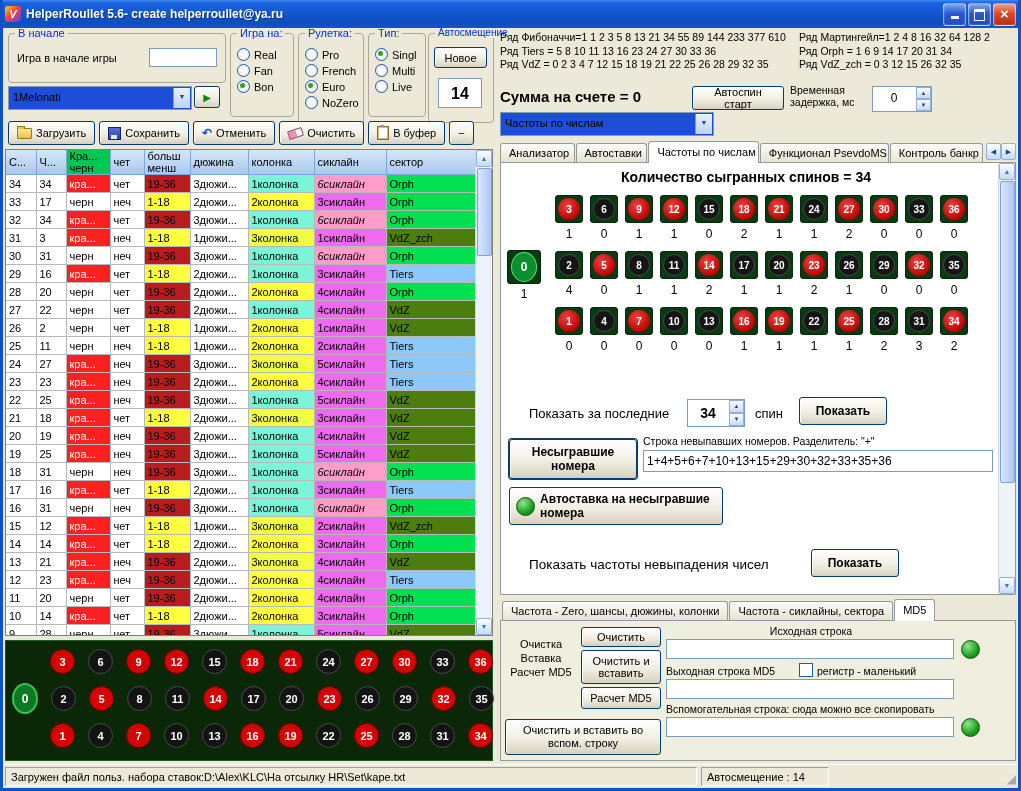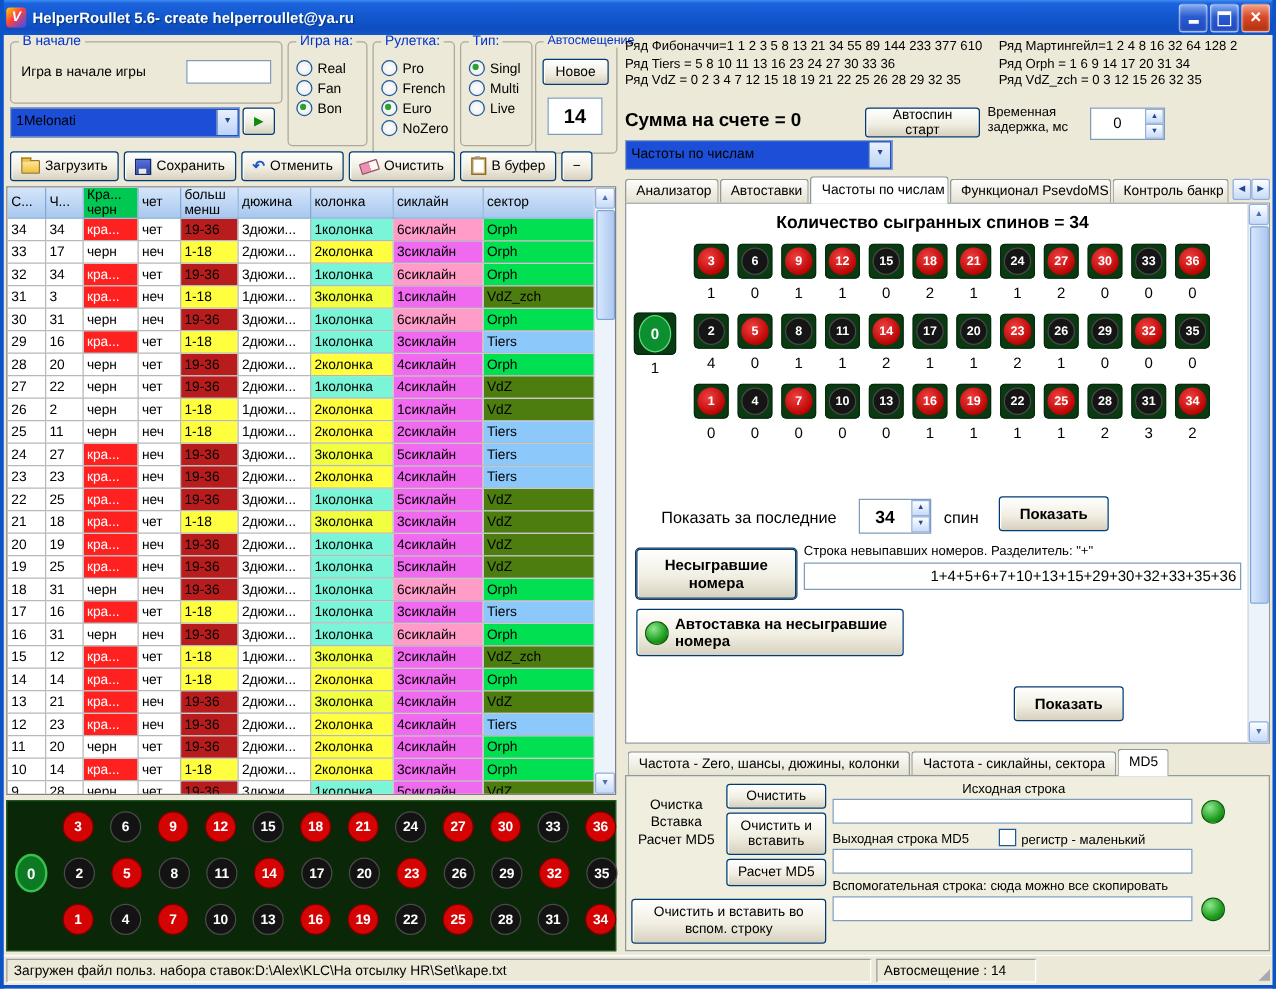--- a/index.html
+++ b/index.html
@@ -25,21 +25,21 @@
   .g-max{display:block;width:9px;height:8px;border:1px solid #fff;border-top:3px solid #fff;margin:5px auto 0;}
 
   
   .grp{position:absolute;border:1px solid #ACA899;border-radius:4px;}
   .grp-lbl{position:absolute;top:-7px;left:6px;background:#ECE9D8;padding:0 3px;color:#0033CC;white-space:nowrap;}
   .xpbtn{position:absolute;border:1px solid #003C74;border-radius:3px;color:#000;
     background:linear-gradient(180deg,#FFFFFF,#F1EFE2 55%,#D7D0BF);
     font-family:"Liberation Sans",sans-serif;font-size:11px;display:flex;align-items:center;justify-content:center;gap:4px;
     box-shadow:inset 1px 1px 0 #fff;}
   .xpbtn.bold{font-weight:bold;}
-  .xpinput{position:absolute;background:#fff;border:1px solid #7F9DB9;font-family:"Liberation Sans",sans-serif;font-size:11px;padding:0 3px;box-sizing:border-box;text-align:right;}
+  .xpinput{position:absolute;background:#fff;border:1px solid #7F9DB9;font-family:"Liberation Sans",sans-serif;font-size:11px;padding:0 3px;box-sizing:border-box;}
   .radio-row{display:flex;align-items:center;gap:4px;margin:3px 0 0 6px;height:13px;}
   .radio{width:11px;height:11px;border-radius:50%;border:1px solid #1D5A99;background:radial-gradient(#fff,#E8E8E8);position:relative;flex:0 0 auto;}
   .radio.on::after{content:"";position:absolute;left:2px;top:2px;width:5px;height:5px;border-radius:50%;background:#2DA12D;}
   .combo{position:absolute;background:#1d4ed8;border:1px solid #7F9DB9;}
   .combo-txt{position:absolute;left:4px;top:0;bottom:0;right:18px;line-height:20px;overflow:hidden;white-space:nowrap;}
   .combo-btn{position:absolute;right:1px;top:1px;bottom:1px;width:16px;border-left:1px solid #7F9DB9;
     background:linear-gradient(#E9F1FC,#BCD4F6);text-align:center;}
   .combo-btn::before{content:"▼";font-size:7px;color:#23478F;line-height:18px;}
   .spinfield{position:absolute;background:#fff;border:1px solid #7F9DB9;}
   .spin-val{position:absolute;left:0;right:16px;top:0;bottom:0;text-align:center;font-weight:bold;font-size:14px;line-height:24px;}
@@ -74,21 +74,21 @@
   table.hist th.th-green{background:#00C853;}
   table.hist td{height:17px;border-right:1px solid #B8B8B8;border-bottom:1px solid #B8B8B8;padding:0 3px;
     white-space:nowrap;overflow:hidden;font-size:11px;line-height:16px;}
   td.c-red{background:#FF2020;color:#fff;}
   td.c-blk{background:#fff;}
   td.c-yellow{background:#FFFF40;}
   td.c-khaki{background:#b91c1c;}
   td.c-aqua{background:#7AF5D8;}
   td.c-gy{background:#F0FF40;}
   td.c-violet{background:#F06AF0;}
-  td.c-pink{background:#FF9CC8;}
+  td.c-pink{background:#FF9CC8;font-style:italic;}
   td.c-green{background:#00E050;}
   td.c-blue{background:#8CC8FA;}
   td.c-orange{background:#4d7c0f;}
 
   
   .vscroll{position:absolute;width:16px;background:#ECF3FB;border-left:1px solid #D0D7E2;}
   .sb-btn{position:absolute;left:0;width:16px;height:17px;box-sizing:border-box;background:linear-gradient(#FDFEFF,#C6DBF8);
     border:1px solid #93AEDC;border-radius:2px;color:#4D6FAE;text-align:center;}
   .sb-btn.up{top:0;} .sb-btn.up::before{content:"▲";font-size:7px;line-height:14px;}
   .sb-btn.down{bottom:0;} .sb-btn.down::before{content:"▼";font-size:7px;line-height:14px;}
@@ -891,20 +891,21 @@
   <span id="lbl-missed">Строка невыпавших номеров. Разделитель: "+"</span>
   <input class="xpinput" id="input-missed" value="1+4+5+6+7+10+13+15+29+30+32+33+35+36" style="">
 
   <button class="xpbtn" id="btn-autobet">
     <span class="ballwrap">
         <span class="greenball"></span>
       </span>
     <span>Автоставка на несыгравшие номера</span>
   </button>
 
+  <span class="biglbl" style="left:28px;top:394px;font-size:13.5px">Показать частоты невыпадения чисел</span>
   <button class="xpbtn bold" style="left:310px;top:386px;width:88px;height:28px;font-size:12px">Показать</button>
 
   <div class="vscroll" style="right:0;top:0;height:431px">
     <span class="sb-btn up"></span>
     <span class="sb-thumb" style="top:18px;height:300px"></span>
     <span class="sb-btn down"></span>
   </div>
 </div>
 
 <div class="tabstrip abs" style="left:502px;top:599px;width:514px;height:21px">

